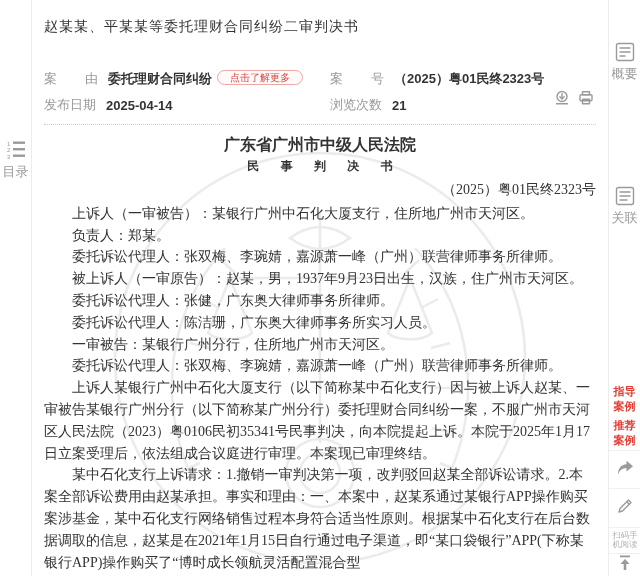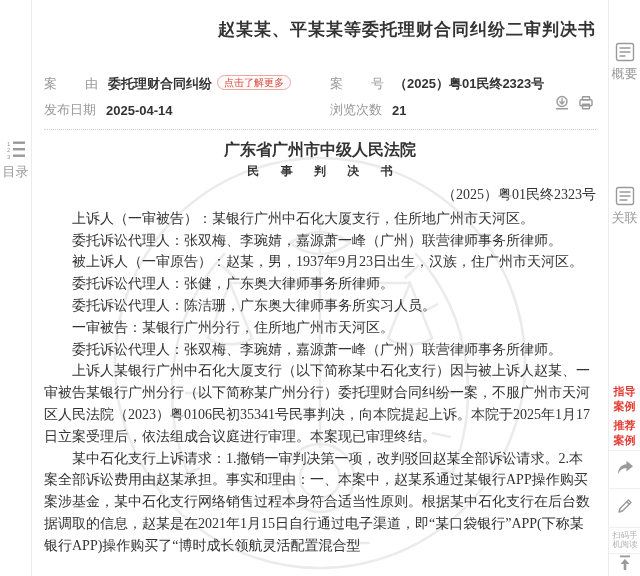--- a/index.html
+++ b/index.html
@@ -16,29 +16,29 @@
   .rail-red span{display:block;width:24px;margin:0 auto;}
   .rail-cells{position:absolute;left:0;right:0;top:450px;bottom:0;display:flex;flex-direction:column;}
   .rail-cell{border-top:1px solid #f0f0f0;display:flex;align-items:center;justify-content:center;flex-direction:column;cursor:pointer;}
   .cell-share{height:38px;}
   .cell-edit{height:38px;}
   .cell-scan{height:26px;cursor:default;}
   .cell-top{flex:1;}
   .scan-hint{font-size:9px;color:#b0b0b0;line-height:10px;width:28px;text-align:center;transform:scale(.92);}
   
   .main{position:absolute;left:32px;top:0;width:576px;height:576px;box-sizing:border-box;padding:0 12px;}
-  .page-title{margin:18px 0 0;text-align:right;font-size:17px;font-weight:bold;color:#333;letter-spacing:1px;}
+  .page-title{margin:18px 0 0;text-align:left;font-size:14px;font-weight:normal;color:#333;letter-spacing:1px;}
   .meta{position:relative;margin-top:30px;border-bottom:1px dotted #ccc;padding-bottom:6px;}
   .meta-row{display:flex;align-items:center;height:26px;font-size:13px;}
   .meta-col-l{width:286px;display:flex;align-items:center;}
   .meta-col-r{flex:1;display:flex;align-items:center;}
   .meta-label{color:#999;margin-right:10px;white-space:nowrap;}
   .j2{display:inline-block;width:54px;text-align:justify;text-align-last:justify;}
   .meta-value{color:#333;font-weight:600;}
-  .badge{display:inline-block;margin-left:5px;font-size:10px;line-height:13px;color:#d9453c;border:1px solid #eba9a4;background:#fefafa;border-radius:8px;padding:0 6px;cursor:pointer;position:relative;top:-2px;font-weight:normal;}
+  .badge{display:inline-block;margin-left:5px;font-size:10px;line-height:13px;color:#d9453c;border:1px solid #eba9a4;background:#fefafa;border-radius:8px;padding:0 12px;cursor:pointer;position:relative;top:-2px;font-weight:normal;}
   .doc-actions{position:absolute;right:2px;top:24px;display:flex;gap:8px;}
   .icon-btn{cursor:pointer;line-height:0;}
   
   .document{position:relative;margin-top:10px;font-family:"Liberation Serif",serif;font-size:14px;line-height:21.8px;color:#333;}
   .doc-text{position:relative;z-index:1;}
   .court-name{text-align:center;font-family:"Liberation Sans",sans-serif;font-weight:bold;font-size:16px;line-height:20px;margin-top:4px;}
   .doc-type{text-align:center;font-family:"Liberation Sans",sans-serif;font-weight:bold;font-size:12px;line-height:22px;letter-spacing:9px;text-indent:9px;}
   .doc-caseno{text-align:right;margin:2px 0 2px;}
   .document p{margin:0;text-indent:2em;}
   .watermark{position:absolute;left:50%;top:8px;transform:translateX(-50%);z-index:0;pointer-events:none;}
@@ -195,20 +195,21 @@
         <path class="wm" d="M165 395 h100"></path>
       </svg>
     </div>
 
     <div class="doc-text">
       <div class="court-name">广东省广州市中级人民法院</div>
       <div class="doc-type">民 事 判 决 书</div>
       <div class="doc-caseno">（2025）粤01民终2323号</div>
 
       <p>上诉人（一审被告）：某银行广州中石化大厦支行，住所地广州市天河区。</p>
+      <p>负责人：郑某。</p>
       <p>委托诉讼代理人：张双梅、李琬婧，嘉源萧一峰（广州）联营律师事务所律师。</p>
       <p>被上诉人（一审原告）：赵某，男，1937年9月23日出生，汉族，住广州市天河区。</p>
       <p>委托诉讼代理人：张健，广东奥大律师事务所律师。</p>
       <p>委托诉讼代理人：陈洁珊，广东奥大律师事务所实习人员。</p>
       <p>一审被告：某银行广州分行，住所地广州市天河区。</p>
       <p>委托诉讼代理人：张双梅、李琬婧，嘉源萧一峰（广州）联营律师事务所律师。</p>
 
       <p>上诉人某银行广州中石化大厦支行（以下简称某中石化支行）因与被上诉人赵某、一审被告某银行广州分行（以下简称某广州分行）委托理财合同纠纷一案，不服广州市天河区人民法院（2023）粤0106民初35341号民事判决，向本院提起上诉。本院于2025年1月17日立案受理后，依法组成合议庭进行审理。本案现已审理终结。</p>
 
       <p><span>某中石化支行上诉请求：1.撤销一审判决第一项，改判驳回赵某全部诉讼请求。2.本案全部诉讼费用由赵某承担。事实和理由：一、本案中，赵某系通过某银行APP操作购买案涉基金，某中石化支行网络销售过程本身符合适当性原则。根据某中石化支行在后台数据调取的信息，赵某是在2021年1月15日自行通过电子渠道，即“某口袋银行”APP(下称某银行APP)操作购买了“博时成长领航灵活配置混合型</span></p>

